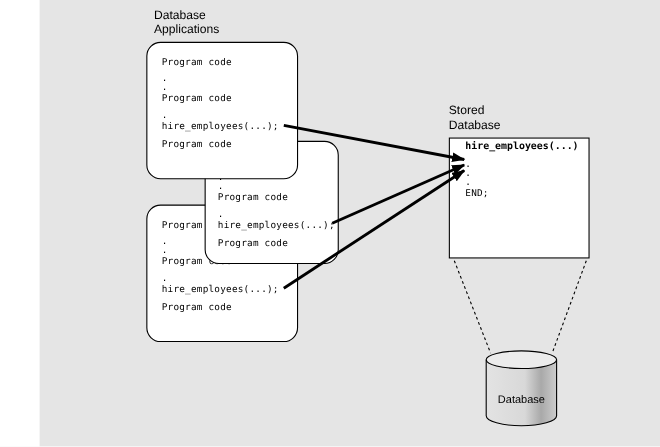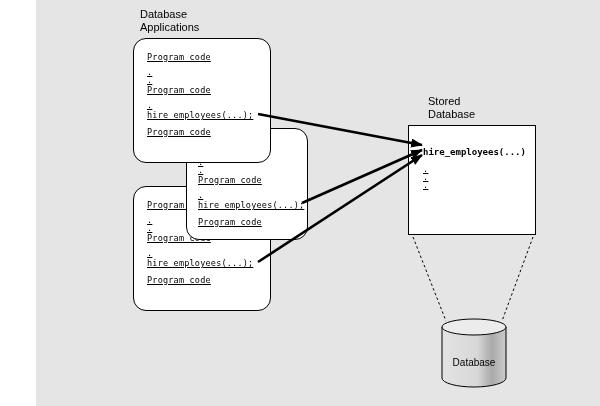--- a/index.html
+++ b/index.html
@@ -14,27 +14,27 @@
     border:1.5px solid #000; border-radius:13px;
     padding:13px 0 0 13px;
   }
   .box1 { left:97px;  top:38px;  width:138px; height:125px; z-index:3; }
   .box2 { left:150px; top:128px; width:122px; height:112px; z-index:2; padding-left:11px; }
   .box3 { left:97px;  top:186px; width:138px; height:125px; z-index:1; }
 
   .codeline {
     font-family:"DejaVu Sans Mono", monospace;
     font-size:8.5px; letter-spacing:0.2px;
-    height:17px; line-height:11px; white-space:pre;text-decoration:underline;
+    height:17px; line-height:11px; white-space:pre;
   }
   .codeline.dot { height:8px; line-height:6px; }
 
   .spbox {
     position:absolute; left:372px; top:125px; width:128px; height:110px;
-    background:#fff; border:1px solid #000; padding:20px 0 0 14px; z-index:4;
+    background:#fff; border:1px solid #000; padding:1px 0 0 14px; z-index:4;
   }
   .sptitle {
     font-family:"DejaVu Sans Mono", monospace;
     font-size:9px; font-weight:bold; height:20px; line-height:12px; white-space:pre;
   }
 
   .overlay { position:absolute; left:0; top:0; z-index:6; pointer-events:none; }
   .arrow  { stroke:#000; stroke-width:2.6; }
   .dashed { stroke:#000; stroke-width:1; stroke-dasharray:2.5 2.5; fill:none; }
   .cyl-label { font-family:"Liberation Sans", sans-serif; font-size:10px; fill:#000; }
@@ -72,30 +72,31 @@
   <div class="appbox box1">
     <div class="codeline">Program code</div>
     <div class="codeline dot">.</div>
     <div class="codeline dot">.</div>
     <div class="codeline">Program code</div>
     <div class="codeline dot">.</div>
     <div class="codeline">hire_employees(...);</div>
     <div class="codeline">Program code</div>
   </div>
 
-  <div class="label" style="left:392px; top:95px;">
+  <div class="label" style="left:372px; top:95px;">
     <div>Stored</div>
     <div>Database</div>
   </div>
 
   <div class="spbox">
     <div class="sptitle">hire_employees(...)</div>
     <div class="codeline dot">.</div>
     <div class="codeline dot">.</div>
     <div class="codeline dot">.</div>
+    <div class="codeline">END;</div>
   </div>
 
   <svg class="overlay" width="600" height="406" viewBox="0 0 600 406">
     <defs>
       <marker id="ah" markerUnits="userSpaceOnUse" markerWidth="15" markerHeight="11" refX="11" refY="4.5" orient="auto">
         <path d="M0,0 L12,4.5 L0,9 Z" fill="#000"></path>
       </marker>
       <linearGradient id="cyl" x1="0" y1="0" x2="1" y2="0">
         <stop offset="0" stop-color="#e3e3e3"></stop>
         <stop offset="0.55" stop-color="#d8d8d8"></stop>

